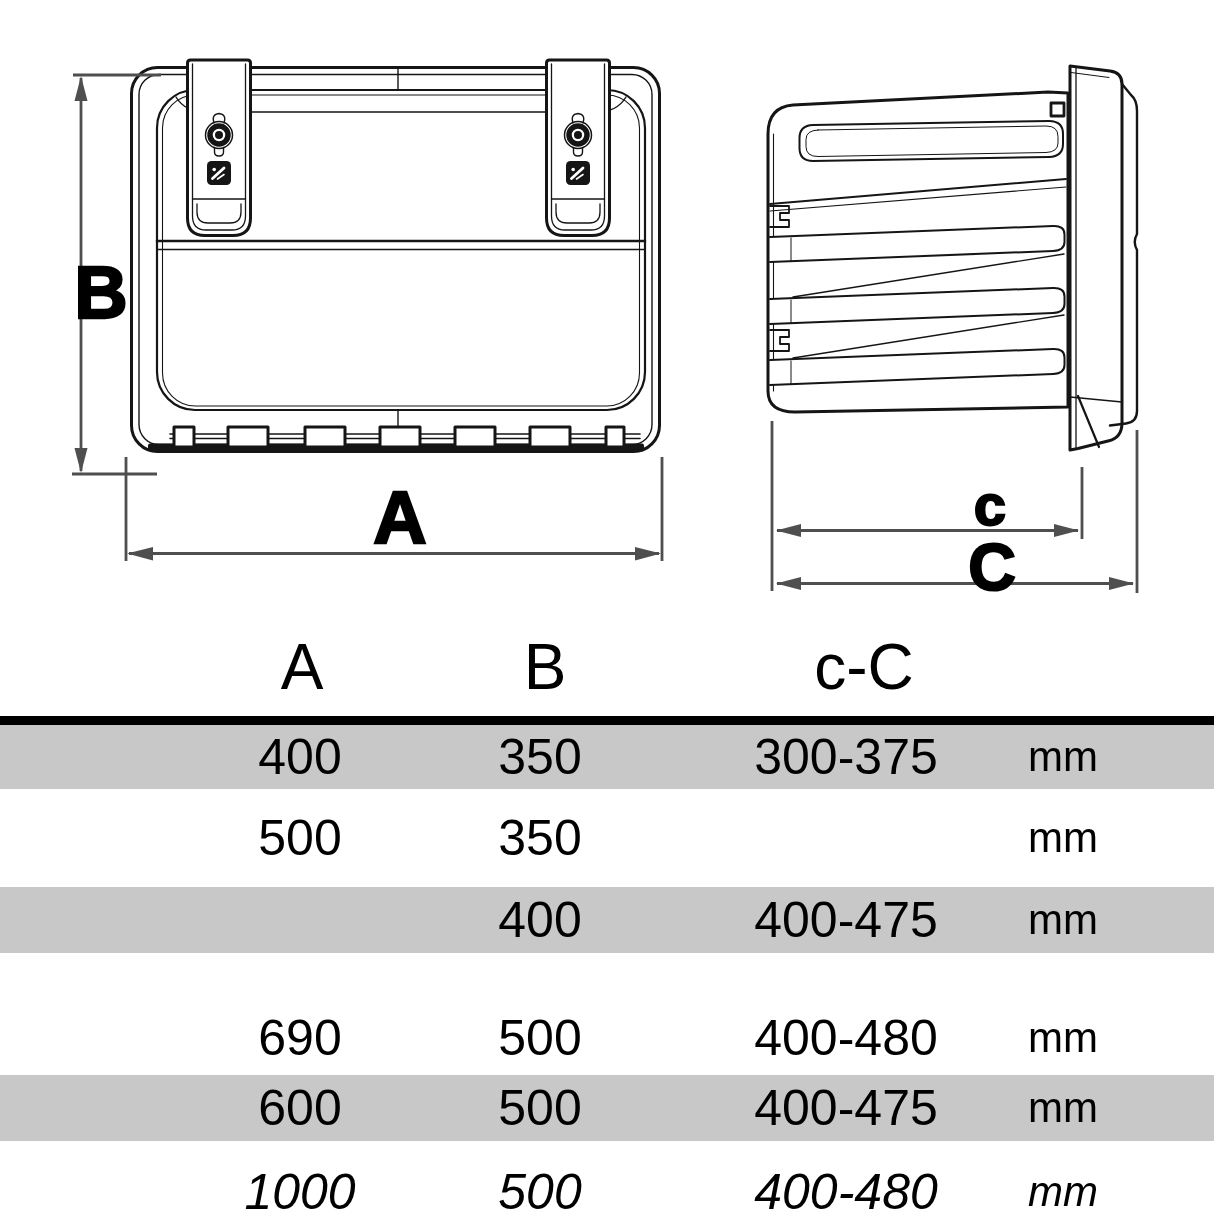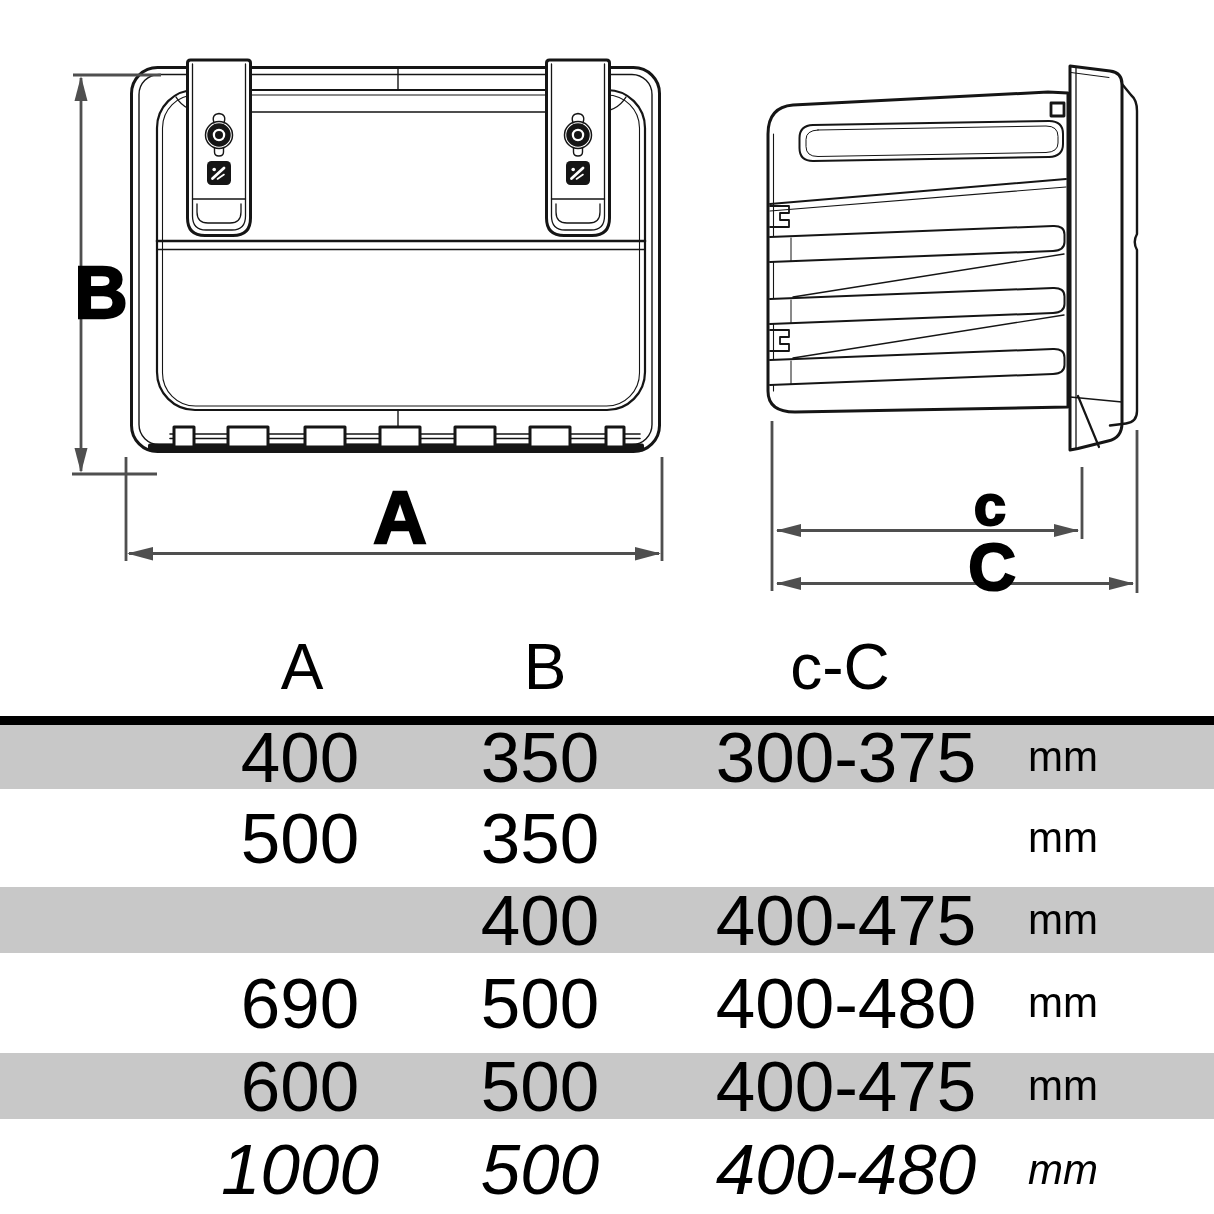--- a/index.html
+++ b/index.html
@@ -19,33 +19,33 @@
   svg text.big{
     font-family:"Liberation Sans", sans-serif;font-weight:bold;fill:var(--text);
     stroke:var(--text);paint-order:stroke;text-anchor:middle;
   }
   
   .thead{position:absolute;left:0;top:617px;width:1214px;height:99px;}
   .thead span{position:absolute;top:0;height:100%;display:flex;align-items:center;justify-content:center;
     font-size:64px;font-weight:normal;}
   .h-a{left:152px;width:300px;}
   .h-b{left:395px;width:300px;}
-  .h-cc{left:690px;width:300px;}
+  .h-cc{left:714px;width:300px;}
   .rule{position:absolute;left:0;top:716px;width:1214px;height:9px;background:var(--rule);}
   .rows{position:absolute;left:0;top:725px;width:1214px;}
   .trow{position:relative;width:100%;}
   .trow:nth-of-type(1){height:64px;}
   .trow:nth-of-type(2){height:98px;}
   .trow:nth-of-type(3){height:66px;}
-  .trow:nth-of-type(4){height:100px;}
+  .trow:nth-of-type(4){height:74px;margin-top:48px;}
   .trow:nth-of-type(5){height:66px;}
   .trow:nth-of-type(6){height:101px;font-style:italic;}
   .trow:nth-of-type(odd){background:var(--stripe);}
   .trow span{position:absolute;top:0;height:100%;display:flex;align-items:center;justify-content:center;
-    font-size:71px;line-height:1;}
+    font-size:50px;line-height:1;}
   .col-a{left:140px;width:320px;}
   .col-b{left:380px;width:320px;}
   .col-cc{left:646px;width:400px;}
   .col-mm{left:1003px;width:120px;font-size:42px !important;}
 </style>
 </head>
 <body>
 
 <svg width="1214" height="614" viewBox="0 0 1214 614">
 

